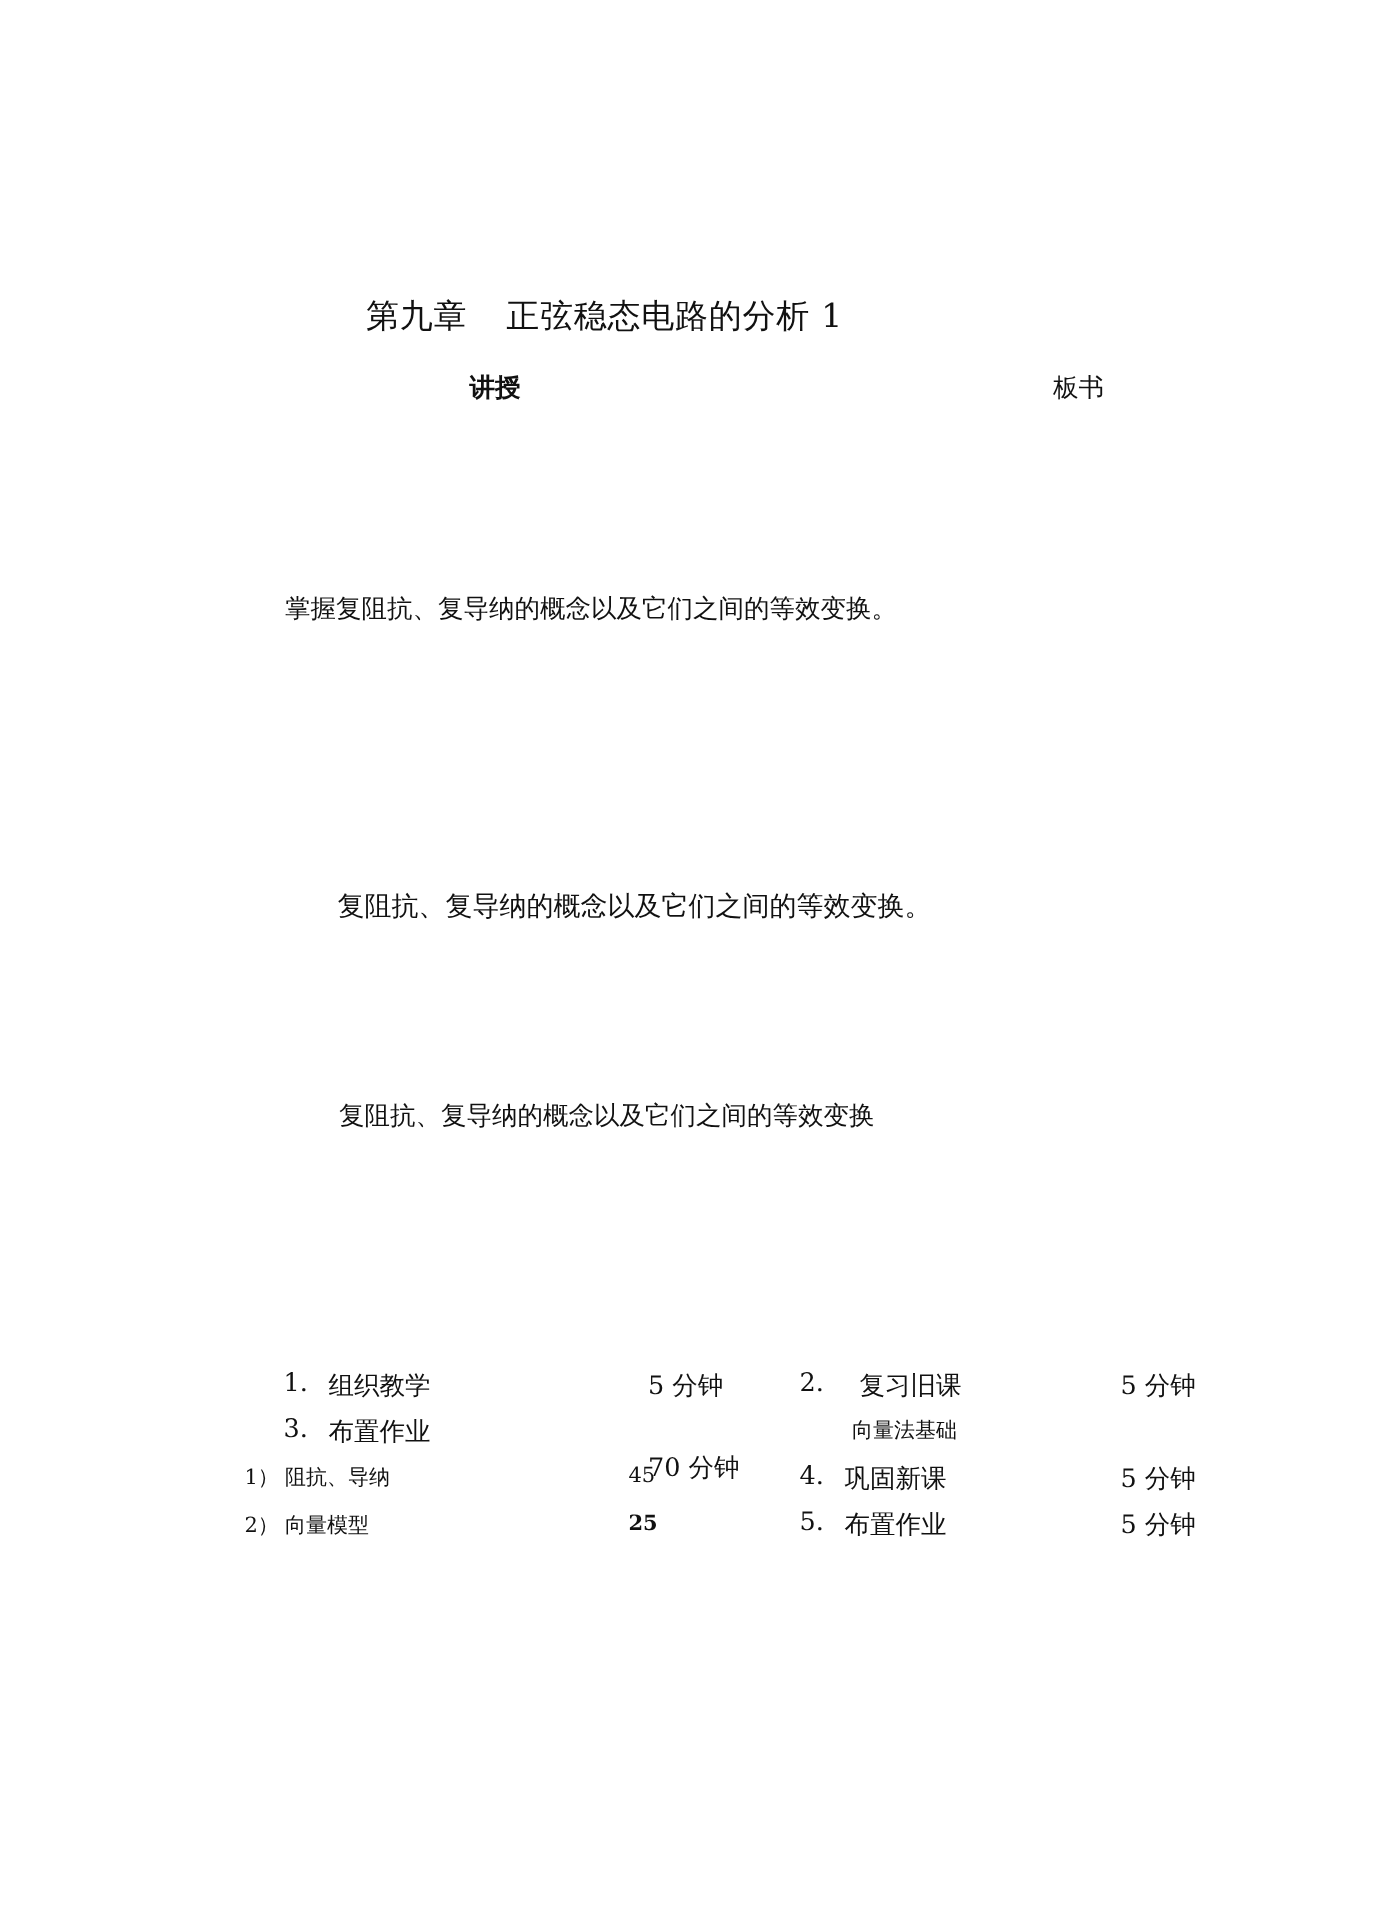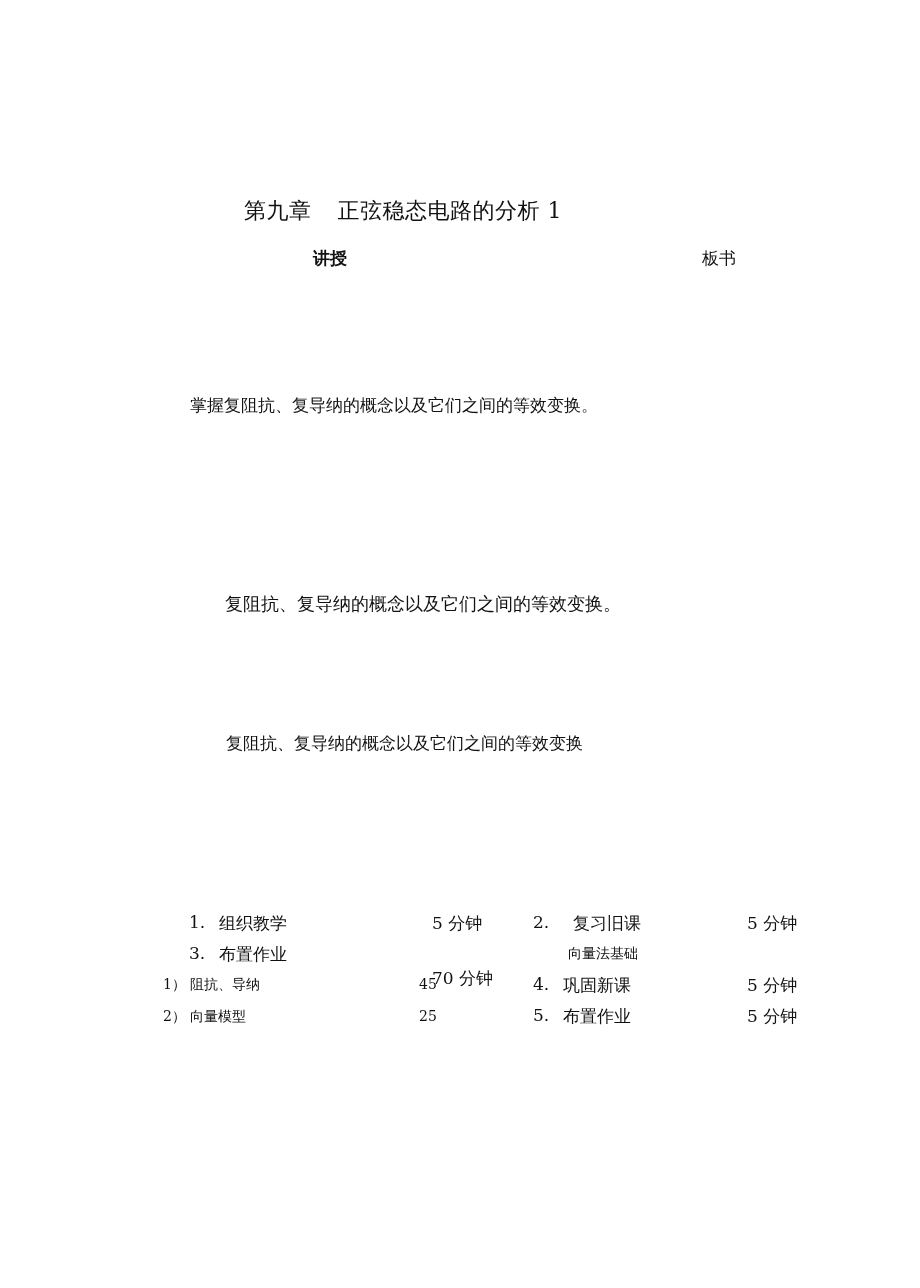--- a/index.html
+++ b/index.html
@@ -38,21 +38,21 @@
     <div class="abs row" style="top:943px;left:189px;">3.</div>
     <div class="abs row" style="top:943px;left:219px;">布置作业</div>
     <div class="abs row" style="top:943px;left:432px;margin-top:24px;">70 分钟</div>
 
     <div class="abs small" style="top:976px;left:163px;">1）</div>
     <div class="abs small" style="top:976px;left:190px;">阻抗、导纳</div>
     <div class="abs small" style="top:976px;left:419px;">45</div>
 
     <div class="abs small" style="top:1008px;left:163px;">2）</div>
     <div class="abs small" style="top:1008px;left:190px;">向量模型</div>
-    <div class="abs small" style="top:1008px;left:419px;">25</div>
+    <div class="abs small" style="top:1008px;left:419px;font-weight:bold;">25</div>
   </div>
 
   <div>
     <div class="abs row" style="top:912px;left:533px;">2.</div>
     <div class="abs row" style="top:912px;left:573px;">复习旧课</div>
     <div class="abs row" style="top:912px;left:747px;">5 分钟</div>
 
     <div class="abs small" style="top:945px;left:568px;">向量法基础</div>
 
     <div class="abs row" style="top:974px;left:533px;">4.</div>

